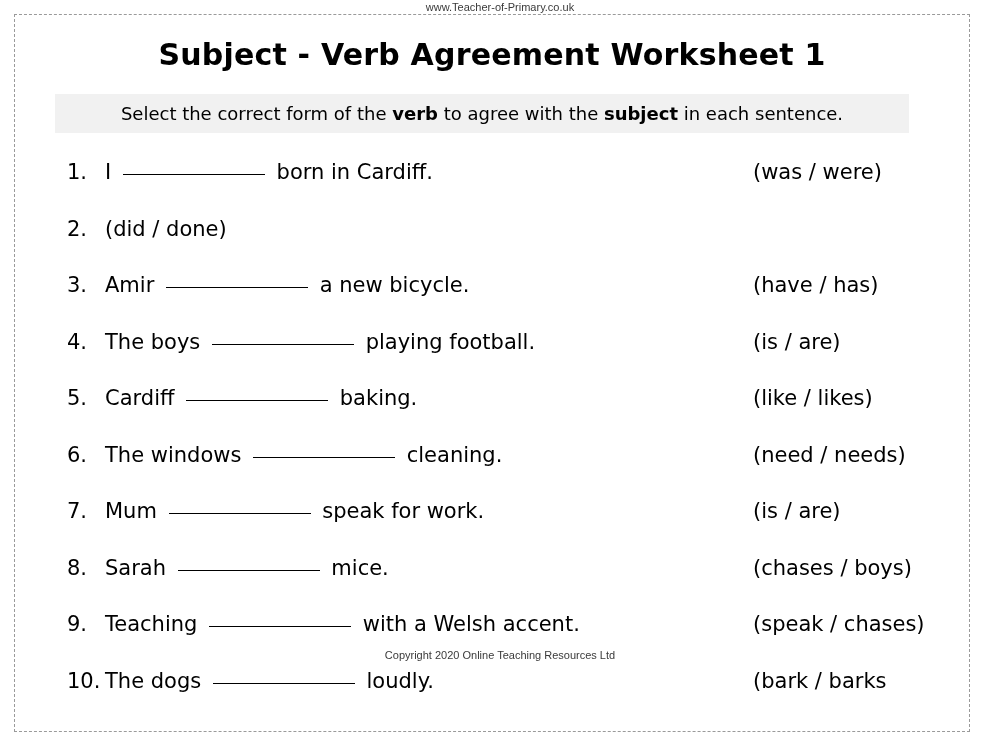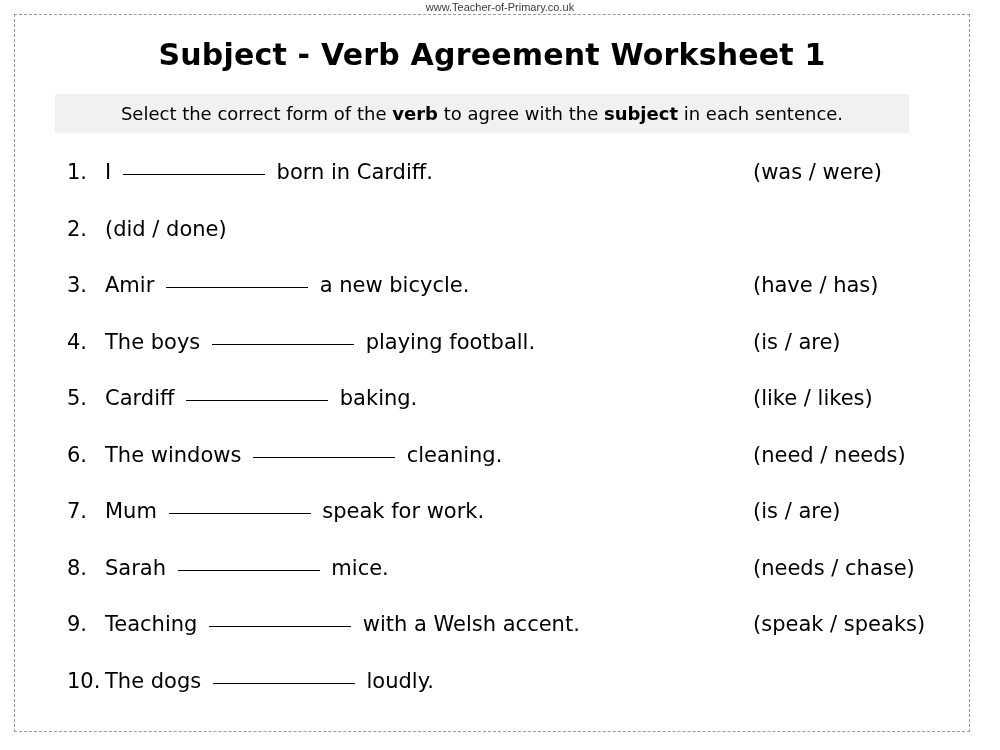--- a/index.html
+++ b/index.html
@@ -162,31 +162,33 @@
 
       <div class="q-row">
         <span class="q-num">7.</span>
         <span class="q-text"><span>Mum </span><span class="blank-line"></span><span> speak for work.</span></span>
         <span class="q-options">(is / are)</span>
       </div>
 
       <div class="q-row">
         <span class="q-num">8.</span>
         <span class="q-text"><span>Sarah </span><span class="blank-line"></span><span> mice.</span></span>
-        <span class="q-options">(needs / chase)</span>
+        <span class="q-options">(chases / boys)</span>
       </div>
 
       <div class="q-row">
         <span class="q-num">9.</span>
         <span class="q-text"><span>Teaching </span><span class="blank-line"></span><span> with a Welsh accent.</span></span>
-        <span class="q-options">(speak / speaks)</span>
+        <span class="q-options">(speak / chases)</span>
       </div>
 
       <div class="q-row">
         <span class="q-num">10.</span>
         <span class="q-text"><span>The dogs </span><span class="blank-line"></span><span> loudly.</span></span>
+        <span class="q-options">(bark / barks</span>
       </div>
 
     </div>
   </div>
 
+  <div class="bottom-copyright">Copyright 2020 Online Teaching Resources Ltd</div>
 
 </div>
 
 </body></html>

